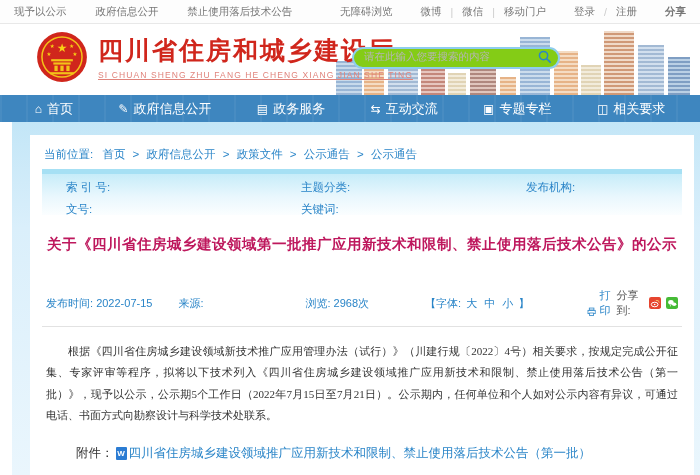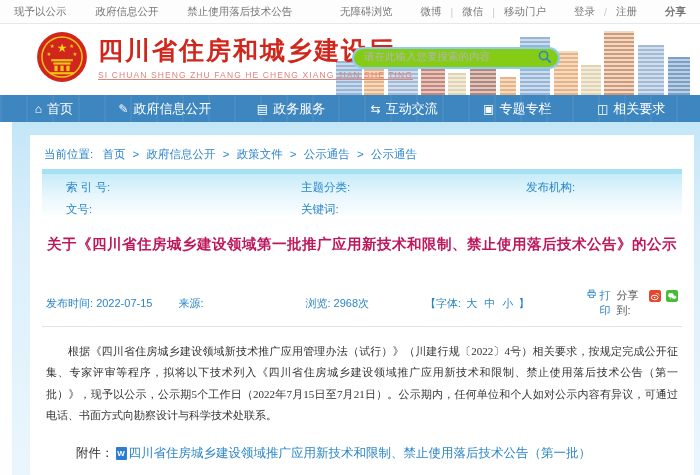--- a/index.html
+++ b/index.html
@@ -64,22 +64,22 @@
   .docinfo .c1 { width:235px; } .docinfo .c2 { width:225px; } .docinfo .c3 { flex:1; }
 
   
   .art-title { margin-top:20px; text-align:center; color:#be185d; font-weight:bold; font-size:14.5px; letter-spacing:.5px; }
   .meta { margin-top:34px; display:flex; align-items:center; font-size:11px; color:#2a85c8;
           padding:0 4px 8px 4px; border-bottom:1px solid #e2e2e2; }
   .meta .seg { margin-right:26px; white-space:nowrap; }
   .meta .views { margin-left:76px; }
   .meta .fontsel { margin-left:30px; }
   .meta .fontsel a { color:#2a85c8; text-decoration:none; margin:0 2px; cursor:pointer; }
-  .meta .print { margin-left:32px; display:flex; align-items:flex-start; gap:3px; color:#2a85c8; cursor:pointer; text-decoration:none; }
-  .meta .shareto { margin-left:auto; display:flex; align-items:flex-start; gap:5px; color:#555; }
+  .meta .print { margin-left:32px; display:flex; align-items:flex-end; gap:3px; color:#2a85c8; cursor:pointer; text-decoration:none; }
+  .meta .shareto { margin-left:auto; display:flex; align-items:center; gap:5px; color:#555; }
   .share-ic { width:16px; height:16px; border-radius:3px; display:block; cursor:pointer; }
 
   .art-body { margin-top:14px; font-size:11px; line-height:1.95; color:#333; text-align:justify;
               text-indent:2em; font-family:"Liberation Serif","DejaVu Serif",serif; padding:0 4px; }
   .attach { margin-top:18px; font-size:12.5px; color:#333; padding-left:34px; display:flex; align-items:center; gap:2px;
             font-family:"Liberation Serif","DejaVu Serif",serif; }
   .attach a { color:#2a85c8; text-decoration:none; cursor:pointer; }
   .doc-ic { display:inline-block; width:11px; height:13px; background:#2b7cd3; color:#fff; font-size:8px;
             line-height:13px; text-align:center; font-weight:bold; border-radius:1px; font-family:"Liberation Sans",sans-serif; }
 </style>

